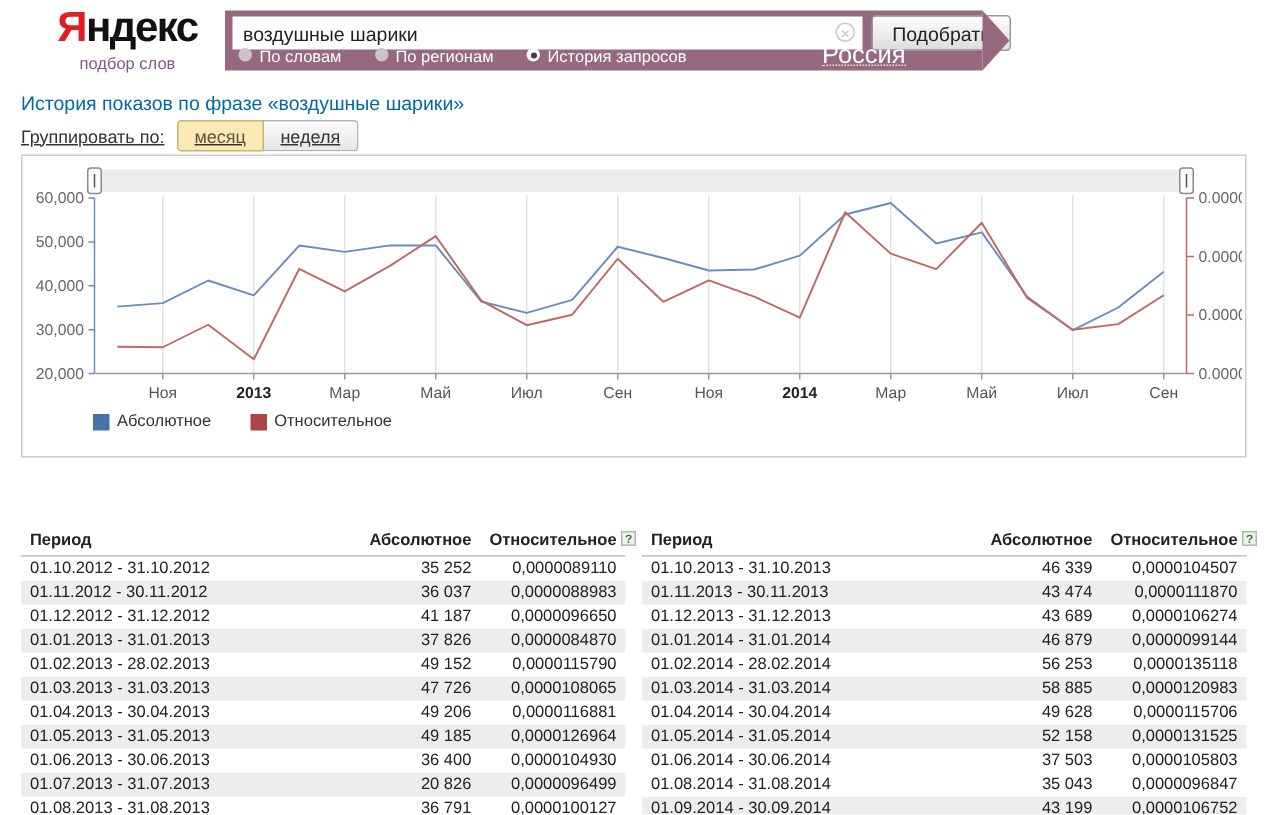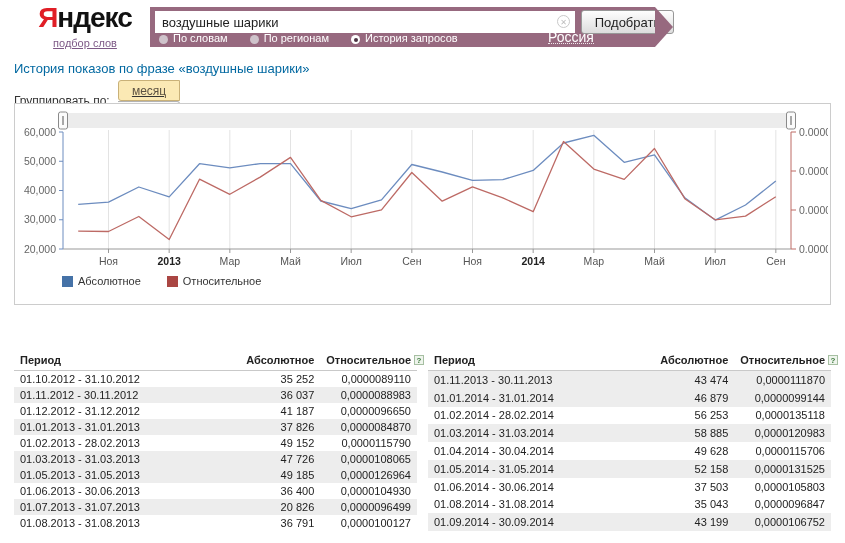--- a/index.html
+++ b/index.html
@@ -5,44 +5,44 @@
   html,body{margin:0;padding:0;}
   body{
     width:845px;height:543px;position:relative;overflow:hidden;
     background:#fff;color:#222;
     font-family:"Liberation Sans",sans-serif;
   }
   
   .logo{position:absolute;left:30px;top:3px;width:110px;text-align:center;cursor:pointer;}
   .logo-text{font-size:28px;font-weight:bold;letter-spacing:-1px;color:#111;line-height:30px;}
   .logo-red{color:#e01e26;}
-  .logo-sub{display:inline-block;font-size:11px;color:#7d5986;text-decoration:underline;margin-top:1px;cursor:pointer;}
+  .logo-sub{display:inline-block;font-size:11px;color:#7d5986;margin-top:1px;cursor:pointer;}
   .searchbar{position:absolute;left:150px;top:7px;width:505px;height:40px;background:#97697f;}
   .searchbar::after{content:"";position:absolute;left:100%;top:0;width:0;height:0;
     border-top:20px solid transparent;border-bottom:20px solid transparent;border-left:18px solid #97697f;}
   .search-input-wrap{position:absolute;left:5px;top:4px;width:420px;height:22px;background:#fff;}
   .search-input{position:absolute;left:0;top:0;width:396px;height:22px;border:none;outline:none;
     padding:0 0 0 7px;font-size:13px;color:#222;font-family:Liberation Sans, sans-serif;background:transparent;}
   .clear-btn{position:absolute;right:5px;top:4px;width:13px;height:13px;border:1px solid #c9c9c9;border-radius:50%;
     color:#bdbdbd;font-size:8px;line-height:13px;text-align:center;cursor:pointer;box-sizing:border-box;}
   .submit-btn{position:absolute;left:431px;top:3px;width:93px;height:24px;
     background:linear-gradient(#fefefe,#dddddd);border:1px solid #979797;border-radius:3px;
     font-size:13px;color:#222;font-family:"Liberation Sans",sans-serif;cursor:pointer;}
   .modes{position:absolute;left:9px;bottom:3px;display:flex;gap:22px;align-items:center;height:12px;}
-  .mode{display:flex;align-items:flex-end;gap:5px;color:#fff;font-size:11px;cursor:pointer;white-space:nowrap;}
+  .mode{display:flex;align-items:flex-start;gap:5px;color:#fff;font-size:11px;cursor:pointer;white-space:nowrap;}
   .radio{width:9px;height:9px;border-radius:50%;background:#cfc3cb;position:relative;flex:0 0 auto;}
   .radio.sel{background:#fff;}
   .radio.sel::after{content:"";position:absolute;left:2.5px;top:2.5px;width:4px;height:4px;border-radius:50%;background:#4d3344;}
-  .region{position:absolute;left:398px;bottom:3px;font-size:14px;color:#fff;
+  .region{position:absolute;left:398px;bottom:3px;font-size:17px;color:#fff;
     border-bottom:1px dotted rgba(255,255,255,.85);cursor:pointer;line-height:12px;margin-top:40px;}
   
   .page-title{position:absolute;left:14px;top:61px;font-size:13px;color:#0369a1;}
   .group-row{position:absolute;left:14px;top:80px;display:flex;align-items:center;font-size:12px;color:#333;text-decoration:underline;}
   .group-label{margin-right:8px;}
-  .group-btns{display:flex;flex-direction:column;}
+  .group-btns{display:flex;}
   .gbtn{height:21px;padding:0 11px;font-size:12px;color:#333;border:1px solid #b3b3b3;
     background:linear-gradient(#fbfbfb,#e6e6e6);font-family:"Liberation Sans",sans-serif;cursor:pointer;}
   .gbtn:first-child{border-radius:3px 0 0 3px;}
   .gbtn:last-child{border-radius:0 3px 3px 0;border-left:none;}
   .gbtn.active{background:#fbe9b4;border-color:#c9b178;color:#5c5242;}
   
   .chart-box{position:absolute;left:14px;top:103px;width:815px;height:200px;border:1px solid #ccc;background:#fff;}
   .chart-box svg{position:absolute;left:0;top:0;}
   .legend{position:absolute;left:47px;top:171px;display:flex;font-size:11px;color:#333;}
   .legend-item{display:flex;align-items:center;margin-right:26px;cursor:pointer;}
@@ -219,20 +219,25 @@
         <tr>
           <td>01.02.2013 - 28.02.2013</td>
           <td class="num">49 152</td>
           <td class="num">0,0000115790</td>
         </tr>
         <tr class="even">
           <td>01.03.2013 - 31.03.2013</td>
           <td class="num">47 726</td>
           <td class="num">0,0000108065</td>
         </tr>
+        <tr>
+          <td>01.04.2013 - 30.04.2013</td>
+          <td class="num">49 206</td>
+          <td class="num">0,0000116881</td>
+        </tr>
         <tr class="even">
           <td>01.05.2013 - 31.05.2013</td>
           <td class="num">49 185</td>
           <td class="num">0,0000126964</td>
         </tr>
         <tr>
           <td>01.06.2013 - 30.06.2013</td>
           <td class="num">36 400</td>
           <td class="num">0,0000104930</td>
         </tr>
@@ -255,25 +260,35 @@
         <col style="width: 24%;">
       </colgroup>
       <thead>
         <tr>
           <th>Период</th>
           <th class="num">Абсолютное</th>
           <th class="num">Относительное<span class="help">?</span></th>
         </tr>
       </thead>
       <tbody>
+        <tr>
+          <td>01.10.2013 - 31.10.2013</td>
+          <td class="num">46 339</td>
+          <td class="num">0,0000104507</td>
+        </tr>
         <tr class="even">
           <td>01.11.2013 - 30.11.2013</td>
           <td class="num">43 474</td>
           <td class="num">0,0000111870</td>
         </tr>
+        <tr>
+          <td>01.12.2013 - 31.12.2013</td>
+          <td class="num">43 689</td>
+          <td class="num">0,0000106274</td>
+        </tr>
         <tr class="even">
           <td>01.01.2014 - 31.01.2014</td>
           <td class="num">46 879</td>
           <td class="num">0,0000099144</td>
         </tr>
         <tr>
           <td>01.02.2014 - 28.02.2014</td>
           <td class="num">56 253</td>
           <td class="num">0,0000135118</td>
         </tr>

